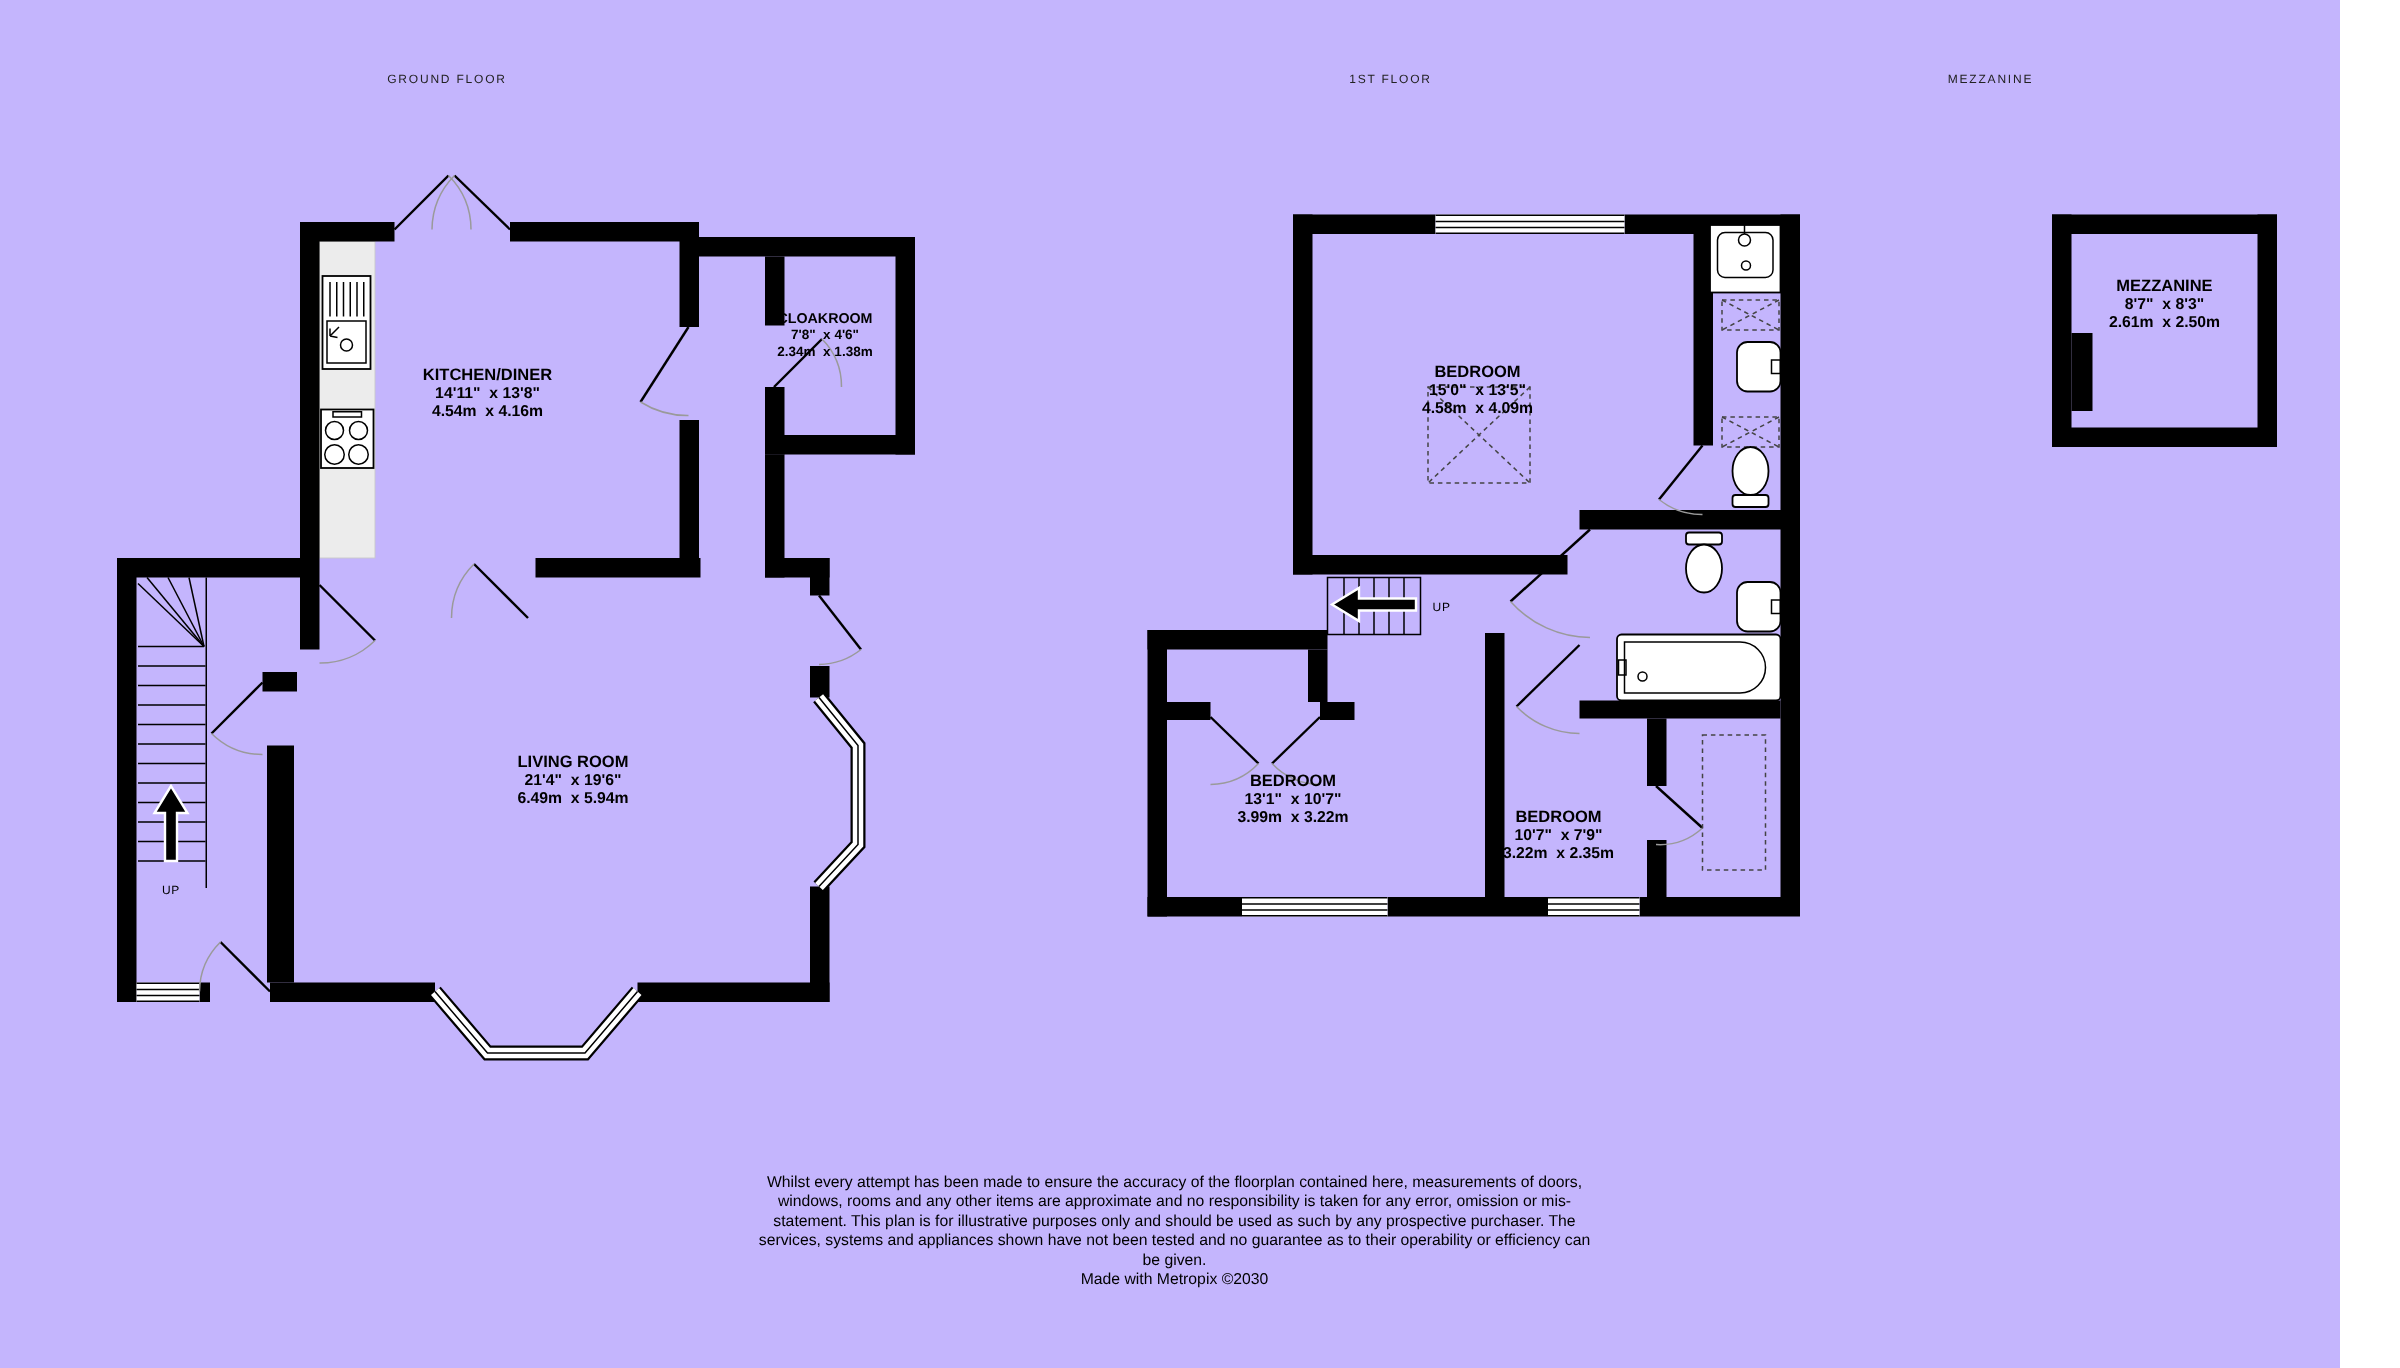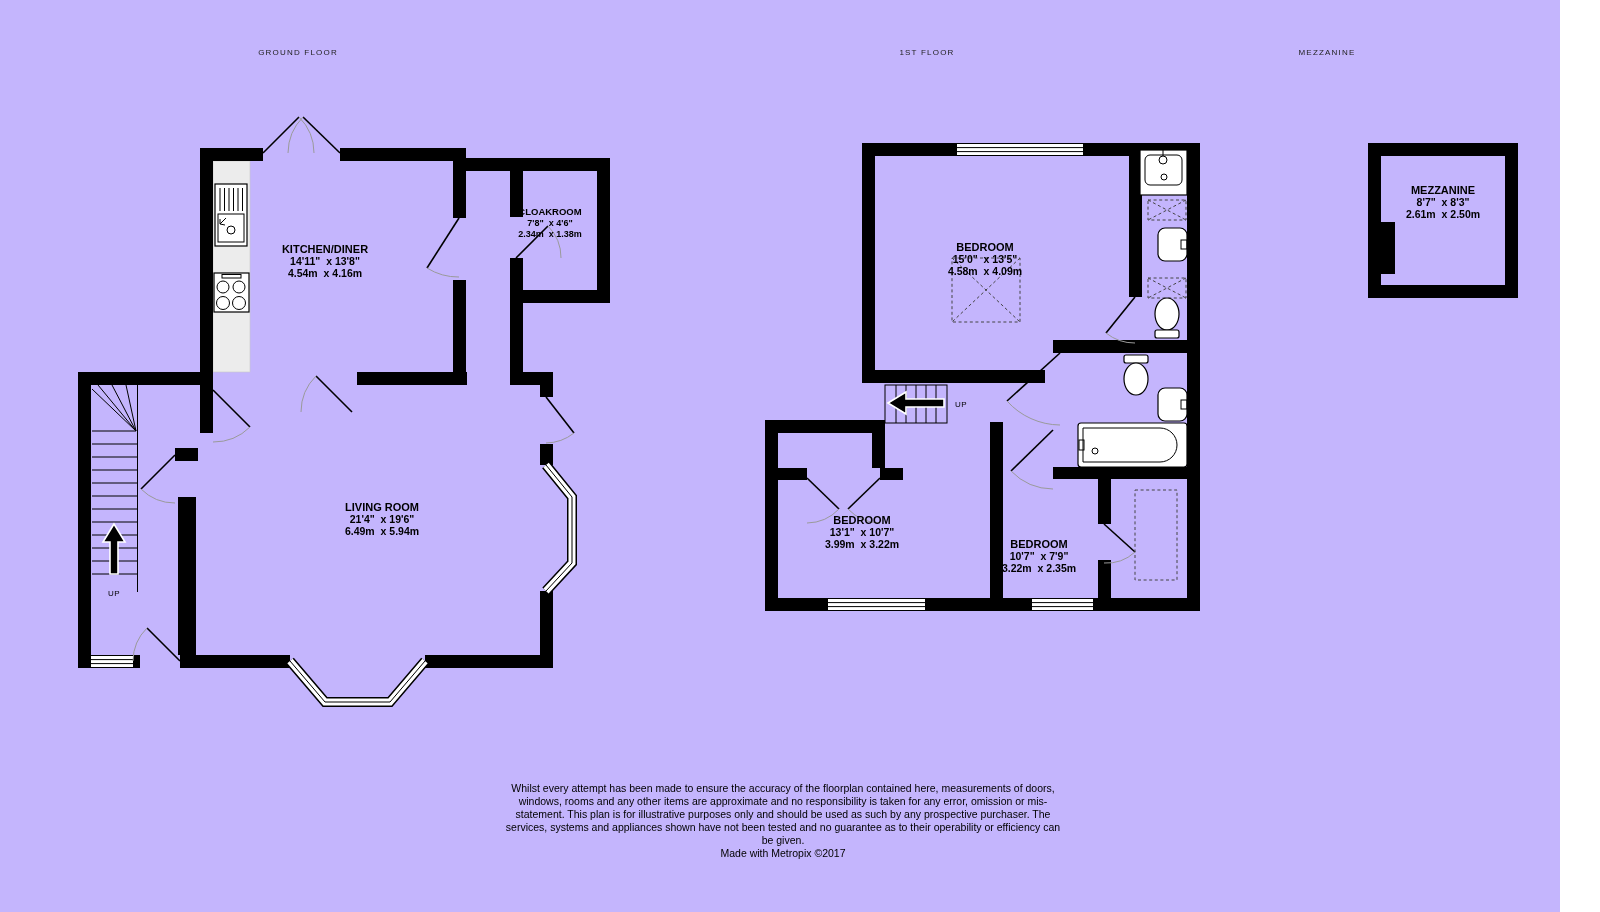--- a/index.html
+++ b/index.html
@@ -339,15 +339,15 @@
   </g>
   <g>
     <text class="room-name" x="1443" y="194" text-anchor="middle">MEZZANINE</text>
     <text class="room-dim" x="1443" y="206" text-anchor="middle">8'7"  x 8'3"</text>
     <text class="room-dim" x="1443" y="218" text-anchor="middle">2.61m  x 2.50m</text>
   </g>
 </svg>
 
 <div class="footer">
   <span>Whilst every attempt has been made to ensure the accuracy of the floorplan contained here, measurements of doors, windows, rooms and any other items are approximate and no responsibility is taken for any error, omission or mis-statement. This plan is for illustrative purposes only and should be used as such by any prospective purchaser. The services, systems and appliances shown have not been tested and no guarantee as to their operability or efficiency can be given.</span>
-  <div>Made with Metropix ©2017</div>
+  <div>Made with Metropix ©2030</div>
 </div>
 </div>
 
 </body></html>

